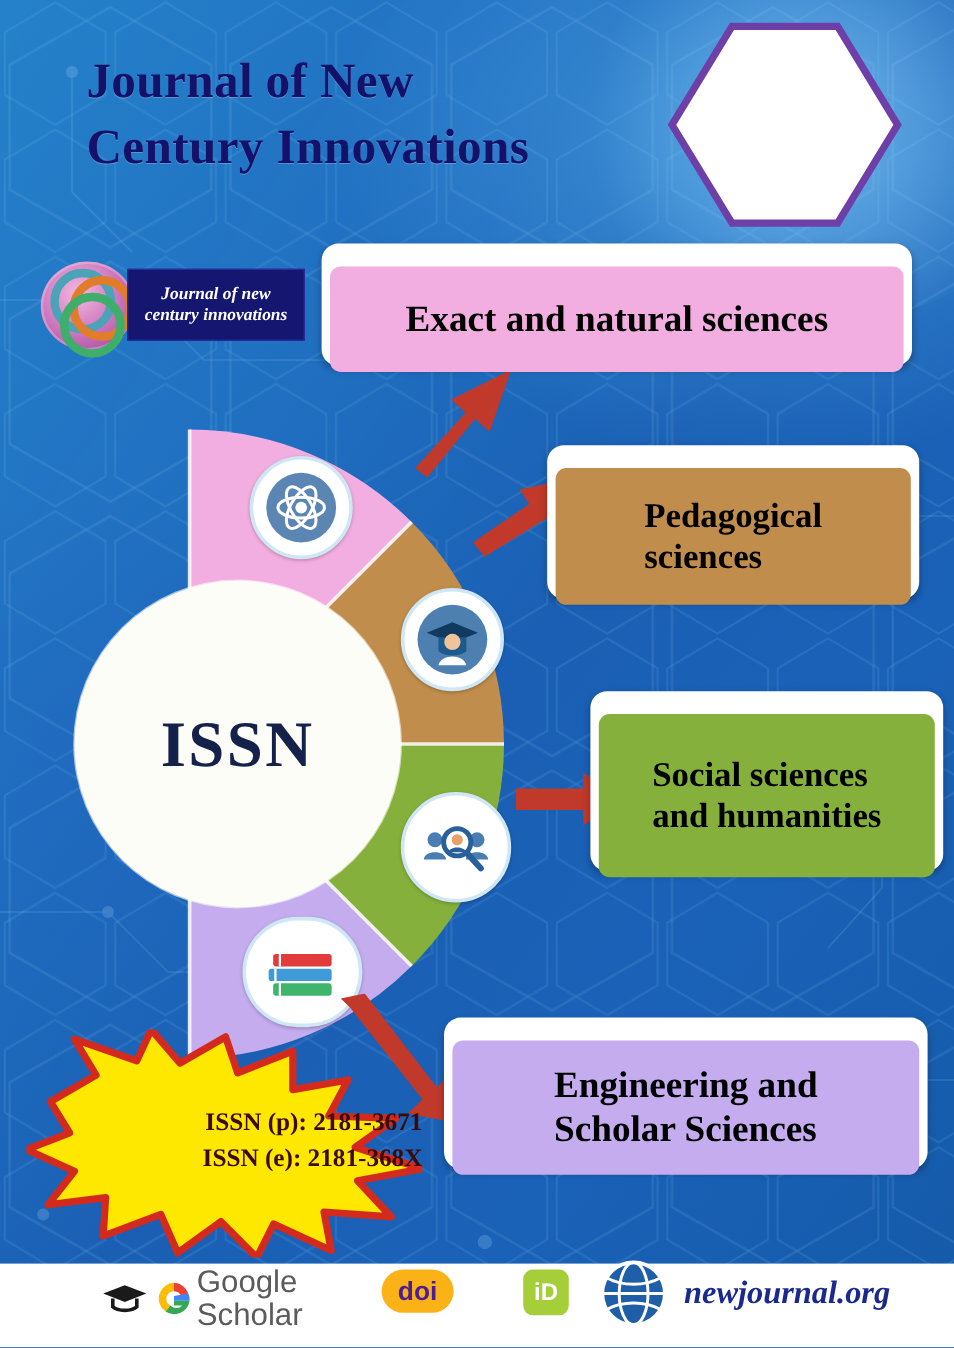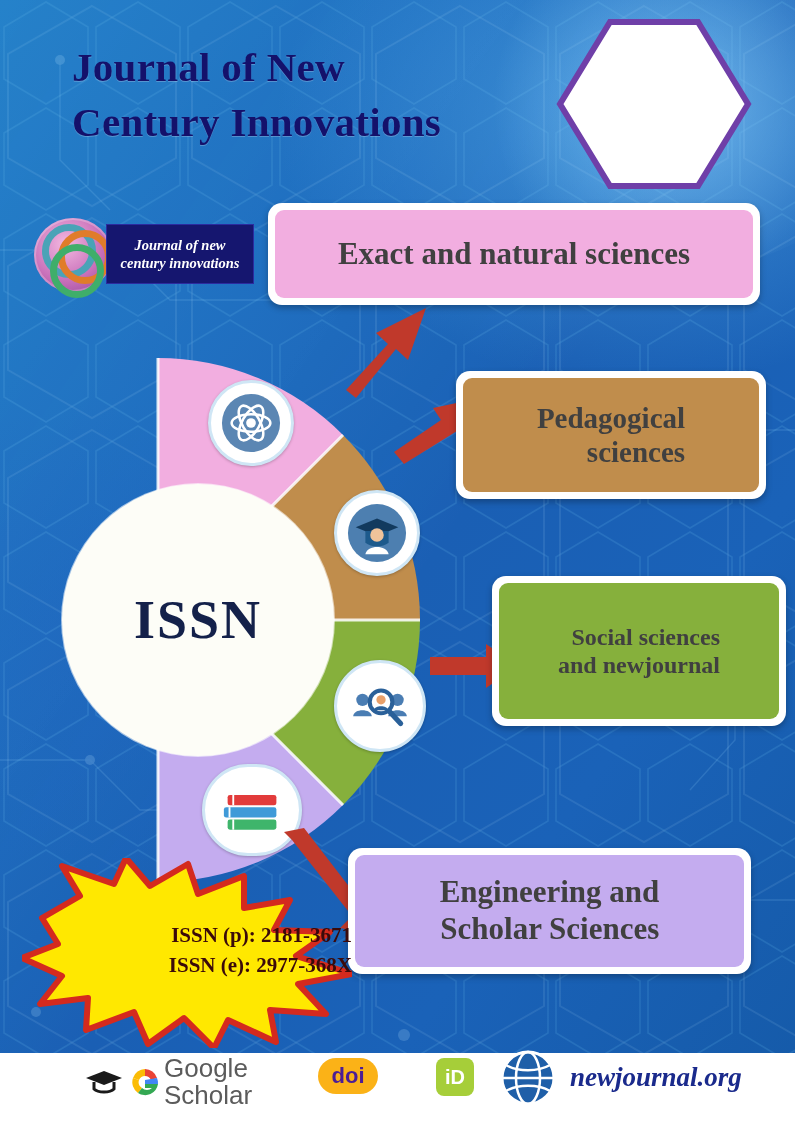--- a/index.html
+++ b/index.html
@@ -75,30 +75,30 @@
   }
 
   
   .lbl{
     position:absolute;border-radius:14px;background:#ffffff;
     box-shadow:0 3px 6px rgba(0,0,0,.28);
     padding:7px;box-sizing:border-box;
   }
   .lbl-inner{
     width:100%;height:100%;border-radius:9px;
-    display:flex;align-items:center;justify-content:center;text-align:right;
-    font-weight:bold;color:#404040;line-height:1.18;box-sizing:border-box;padding:4px 10px;
+    display:flex;align-items:center;justify-content:center;text-align:left;
+    font-weight:bold;color:#000000;line-height:1.18;box-sizing:border-box;padding:4px 10px;margin-top:12px;
   }
   #lbl-exact{left:268px;top:203px;width:492px;height:102px;}
   #lbl-exact .lbl-inner{background:#f2aee0;font-size:31px;}
   #lbl-peda{left:456px;top:371px;width:310px;height:128px;}
   #lbl-peda .lbl-inner{background:#c08d4c;font-size:29px;}
   #lbl-social{left:492px;top:576px;width:294px;height:150px;}
-  #lbl-social .lbl-inner{background:#86b03c;font-size:24px;}
-  #lbl-eng{left:348px;top:848px;width:403px;height:126px;}
+  #lbl-social .lbl-inner{background:#86b03c;font-size:29px;}
+  #lbl-eng{left:370px;top:848px;width:403px;height:126px;}
   #lbl-eng .lbl-inner{background:#c4acef;font-size:31px;}
 
   
   .arrow{position:absolute;}
 
   
   .burst{position:absolute;left:22px;top:858px;width:330px;height:190px;}
   .burst-text{
     position:absolute;left:0;top:62px;width:330px;text-align:right;
     color:#3b0a0a;font-weight:bold;font-size:21px;line-height:1.45;
@@ -295,41 +295,41 @@
         <span>Pedagogical</span><br>
         <span>sciences</span>
       </span>
     </div>
   </div>
 
   <div class="lbl" id="lbl-social">
     <div class="lbl-inner">
       <span>
         <span>Social sciences</span><br>
-        <span>and newjournal</span>
+        <span>and humanities</span>
       </span>
     </div>
   </div>
 
   <div class="lbl" id="lbl-eng">
     <div class="lbl-inner">
       <span>
         <span>Engineering and</span><br>
         <span>Scholar Sciences</span>
       </span>
     </div>
   </div>
 
   <div class="burst">
     <svg width="330" height="190" viewBox="0 0 330 190">
       <path d="M20 60 L58 38 L40 8 L92 26 L104 0 L128 28 L166 6 L176 36 L222 18 L222 50 L268 42 L252 72 L308 74 L274 98 L330 116 L276 126 L304 156 L248 152 L254 184 L206 162 L192 190 L162 160 L126 186 L112 154 L64 172 L66 140 L18 146 L40 118 L0 100 L36 86 Z" fill="#ffe800" stroke="#d42a1e" stroke-width="6" stroke-linejoin="round"></path>
     </svg>
     <div class="burst-text">
       <div>ISSN (p): 2181-3671</div>
-      <div>ISSN (e): 2977-368X</div>
+      <div>ISSN (e): 2181-368X</div>
     </div>
   </div>
 
   <div class="footer"></div>
 
   <div class="f-item gs">
     <svg class="gs-cap" viewBox="0 0 40 26">
       <path d="M2 9 L20 2 L38 9 L20 16 Z" fill="#1a1a1a"></path>
       <path d="M10 13 V20 C14 24 26 24 30 20 V13" fill="none" stroke="#1a1a1a" stroke-width="3"></path>
     </svg>

